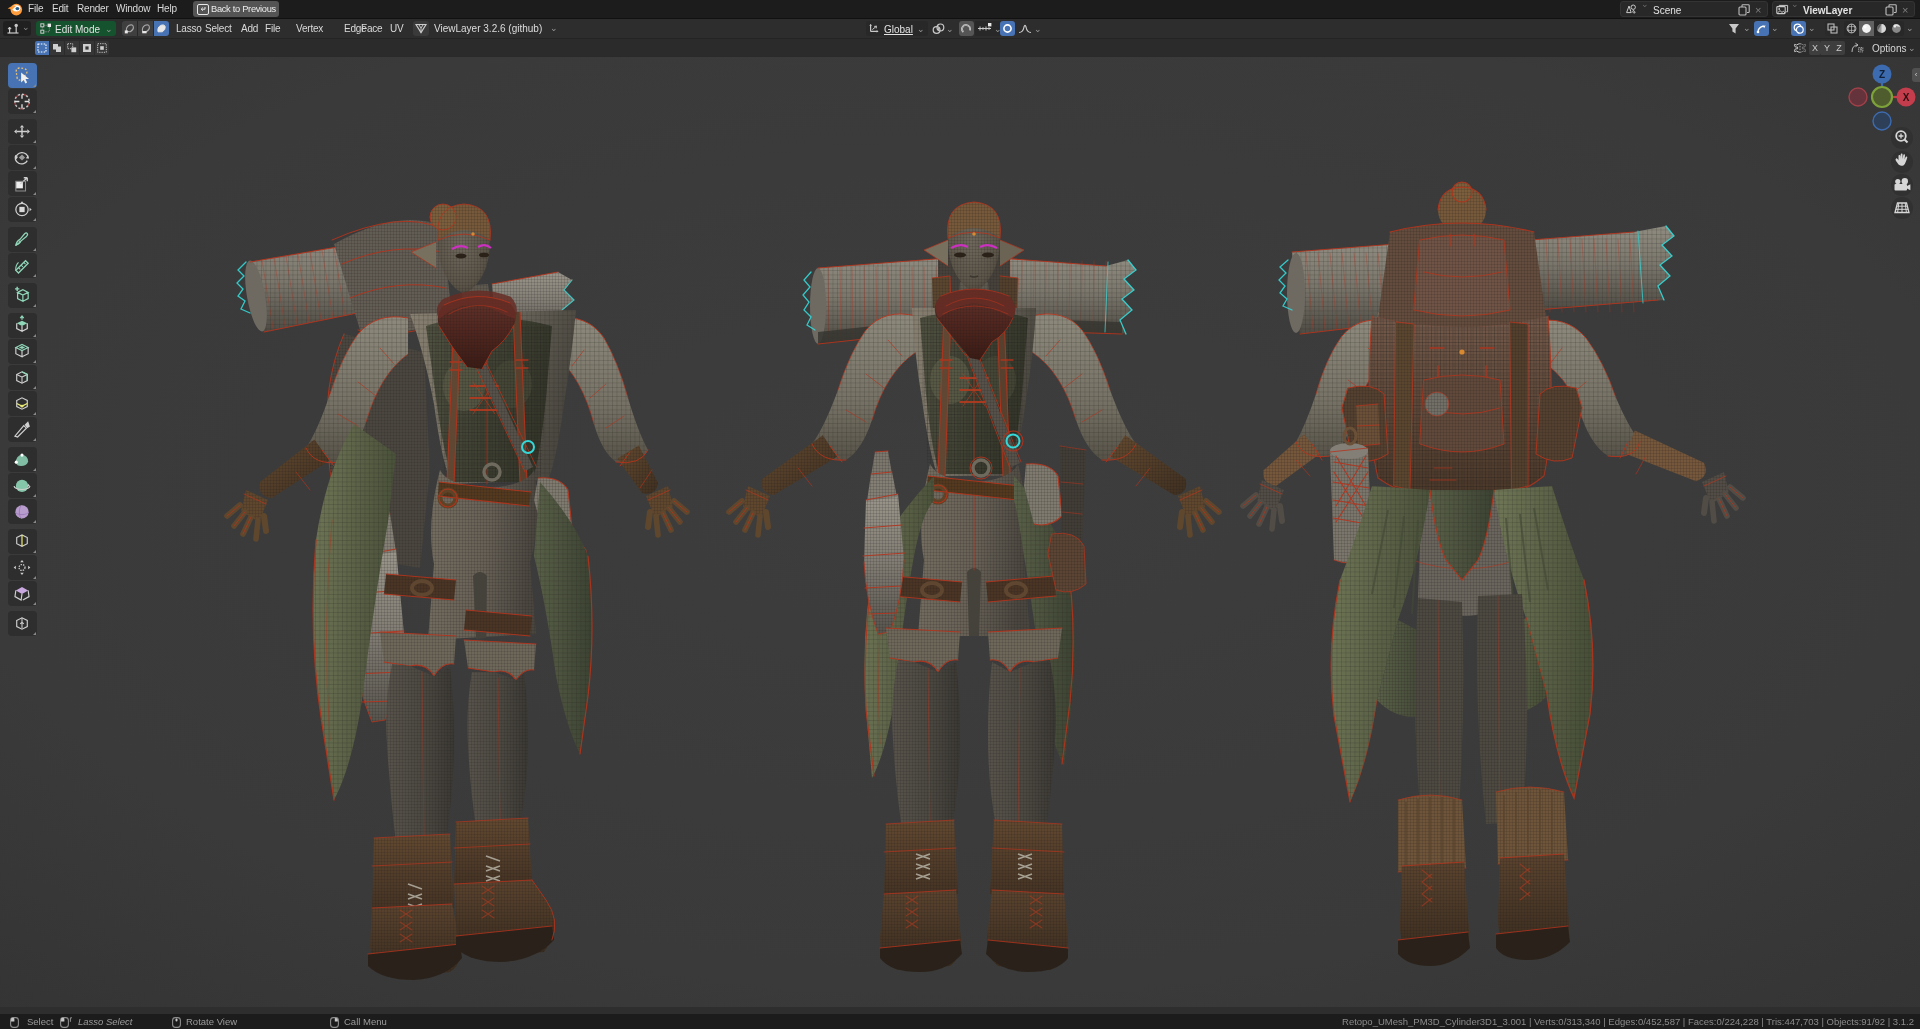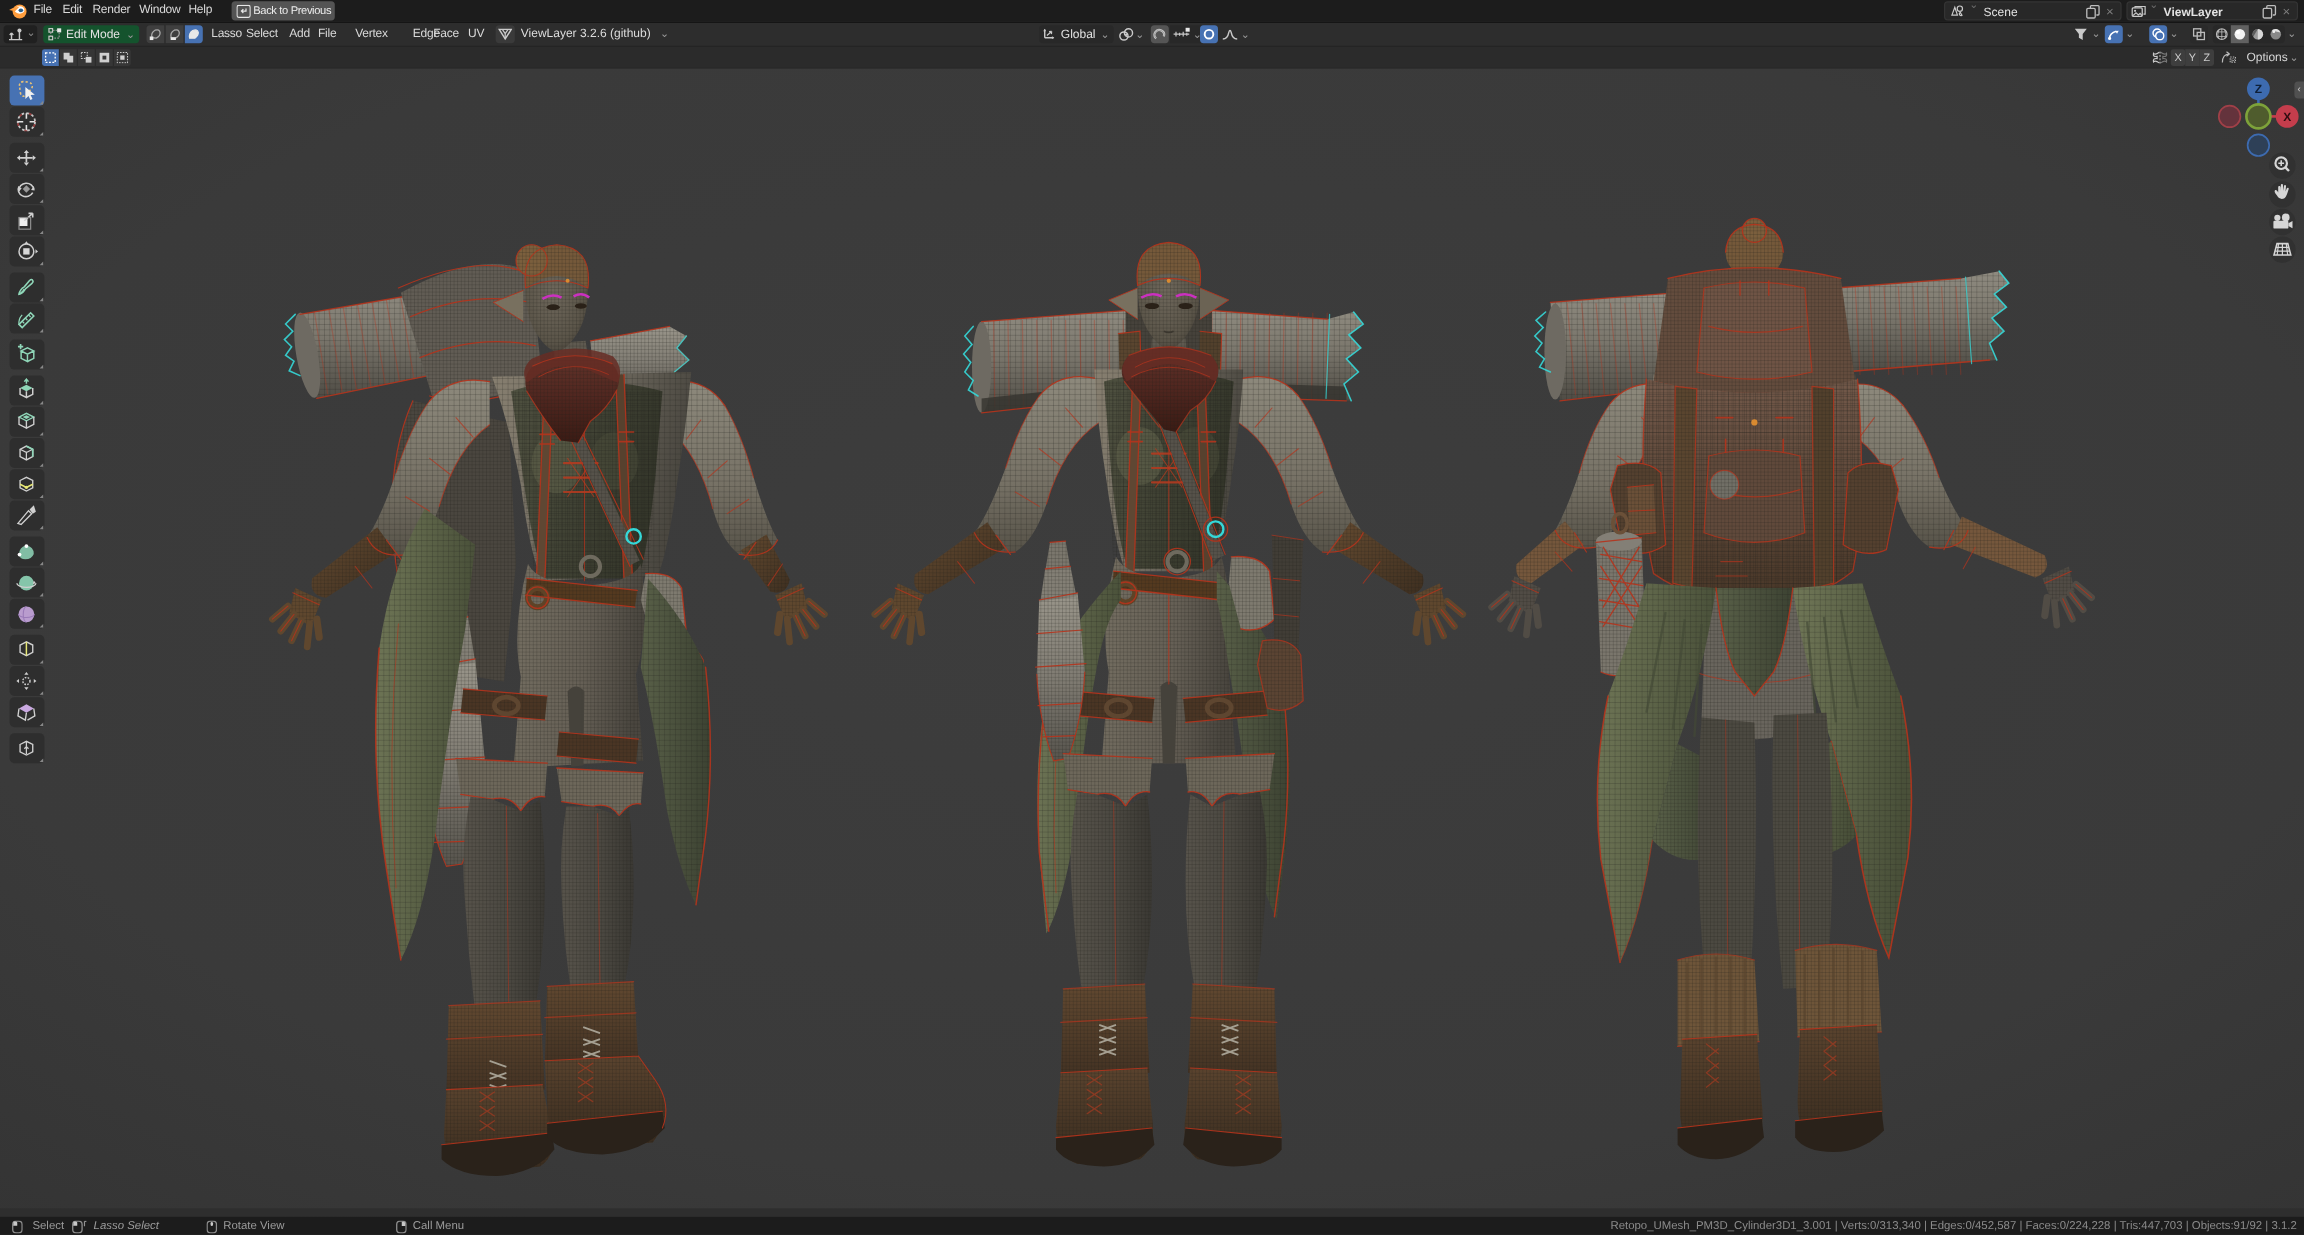--- a/index.html
+++ b/index.html
@@ -129,21 +129,21 @@
   </div>
   <span class="abs" style="left:434px;top:3.5px;color:#ddd;font-size:10px;">ViewLayer 3.2.6 (github)</span>
   <span class="abs" style="left:550px;top:4px;color:#999;font-size:9px;">⌄</span>
 
   <div class="abs" style="left:866px;top:2px;width:62px;height:15px;background:#282828;border-radius:3px;">
     <svg class="abs" style="left:3px;top:2px" width="12" height="11" viewBox="0 0 12 11">
       <path d="M1.6 1.6 V8.4 M1.6 8.4 H9" fill="none" stroke="#c9c9c9" stroke-width="1.2"></path>
       <path d="M1.6 1 l-1.2 2 h2.4 Z M9.6 8.4 l-2 -1.2 v2.4 Z" fill="#c9c9c9"></path>
       <path d="M3.4 6.6 L7.4 3.2 M7.4 3.2 l-2.2 0.2 M7.4 3.2 l-0.2 2.2" fill="none" stroke="#c9c9c9" stroke-width="1"></path>
     </svg>
-    <span class="abs" style="left:18px;top:2.5px;color:#e3e3e3;font-size:10px;">Global</span>
+    <span class="abs" style="left:18px;top:2.5px;color:#e3e3e3;font-size:10px;text-decoration:underline;">Global</span>
     <span class="abs" style="left:51px;top:2.5px;color:#999;font-size:9px;">⌄</span>
   </div>
   <div class="abs" style="left:931px;top:2px;width:25px;height:15px;">
     <svg class="abs" style="left:1px;top:1.5px" width="13" height="12" viewBox="0 0 13 12">
       <circle cx="4.6" cy="7" r="3.4" fill="none" stroke="#c9c9c9" stroke-width="1.2"></circle>
       <circle cx="8.4" cy="4.4" r="3.4" fill="none" stroke="#c9c9c9" stroke-width="1.2"></circle>
       <circle cx="6.5" cy="5.9" r="1" fill="#c9c9c9"></circle>
     </svg>
     <span class="abs" style="left:15px;top:2.5px;color:#999;font-size:9px;">⌄</span>
   </div>

